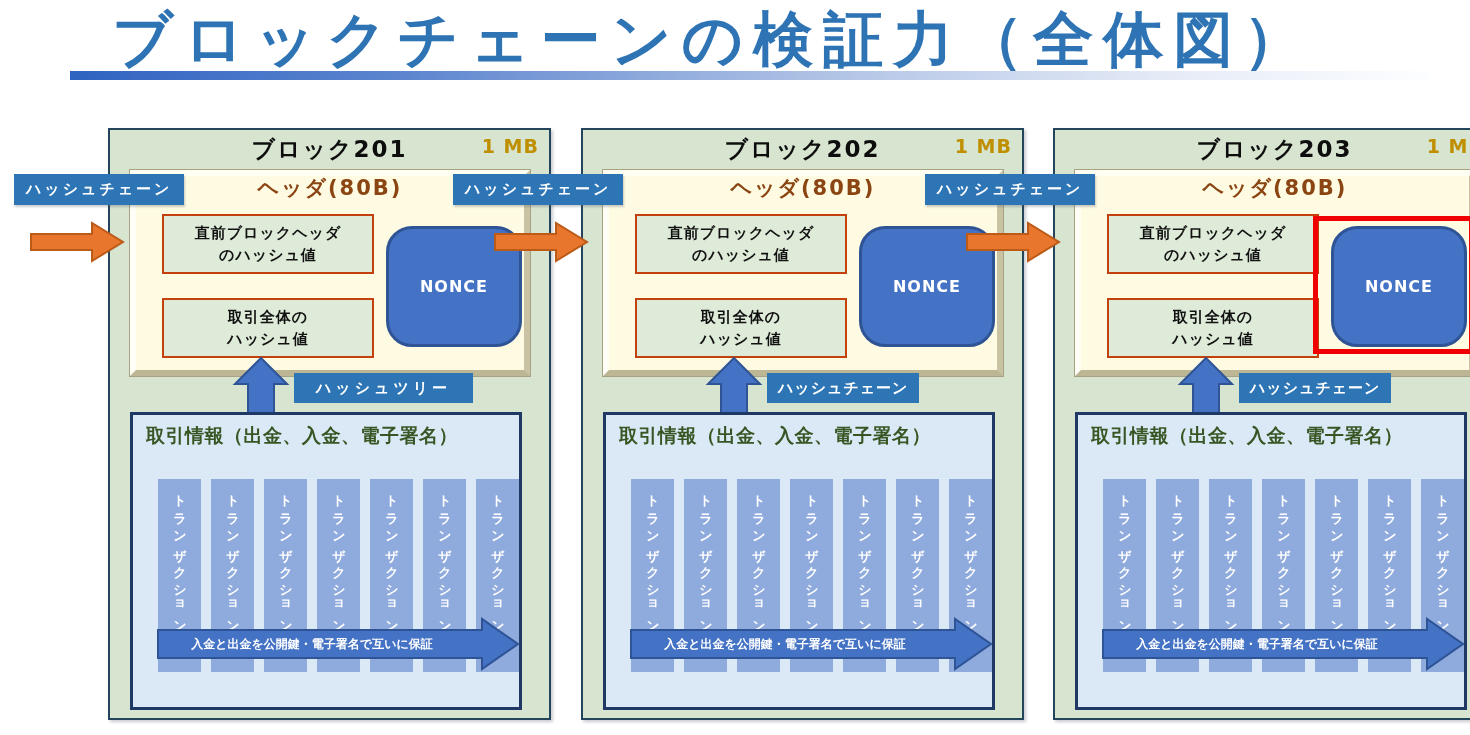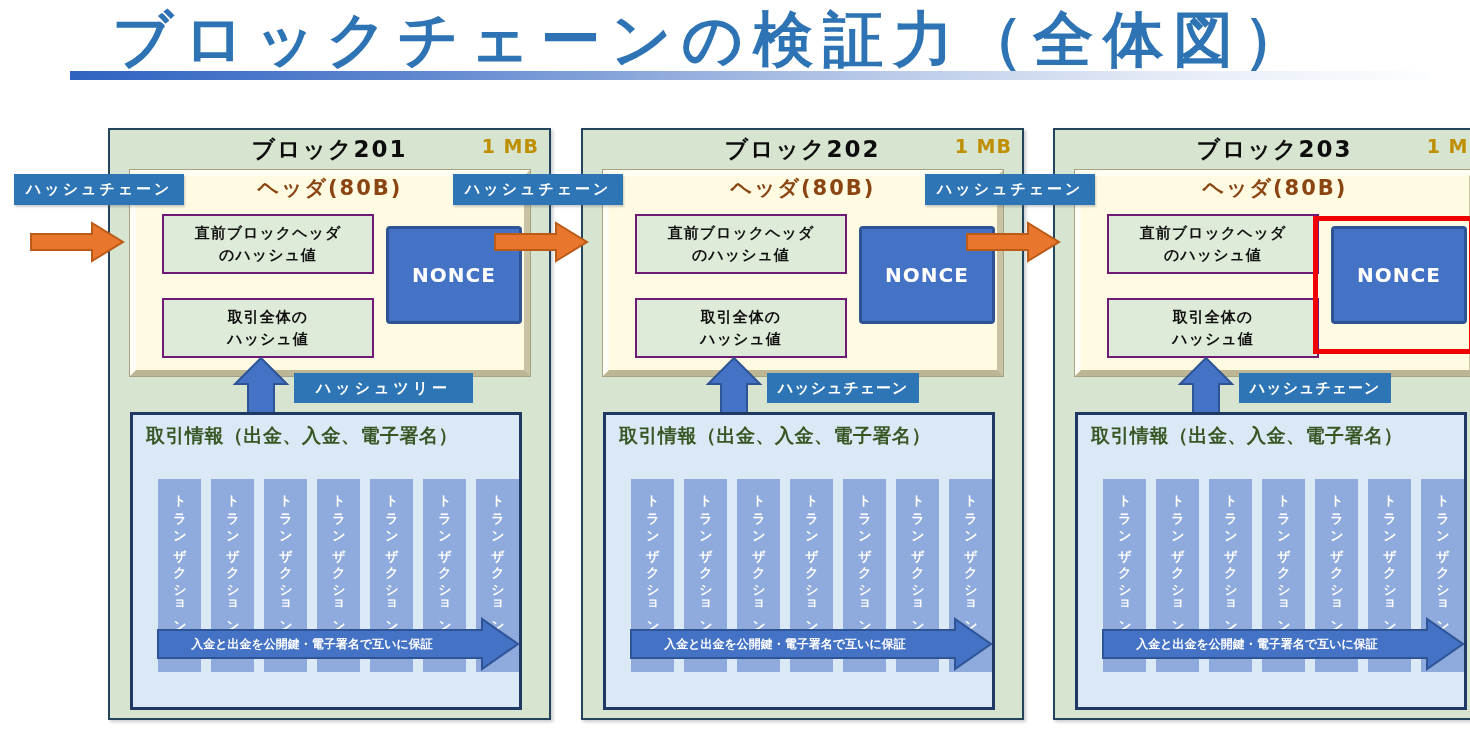--- a/index.html
+++ b/index.html
@@ -42,33 +42,33 @@
     border:6px solid; border-color:#FFFEF2 #C9C3A3 #BDB694 #FFFEF6;
     outline:1px solid #A8A284;
   }
   .header-label {
     position:absolute; left:20px; top:44px; width:400px; text-align:center;
     font-size:21px; font-weight:bold; color:#8A4512; letter-spacing:2px;
   }
 
   .hash-box {
     position:absolute; left:52px; width:212px;
-    background:#DFEBD9; border:2px solid #701a75;
+    background:#DFEBD9; border:2px solid #c2410c;
     display:flex; flex-direction:column; align-items:center; justify-content:center;
     font-size:15px; font-weight:bold; color:#111; line-height:1.5;
     letter-spacing:1px; text-align:center; white-space:nowrap;
   }
   .hash-box-prev { top:84px; height:60px; }
   .hash-box-tx   { top:168px; height:60px;justify-content:center; }
 
   .nonce-box {
-    position:absolute; left:276px; top:96px; width:136px; height:98px;
-    background:#4472C4; border:3px solid #2F5496; border-radius:4px;
+    position:absolute; left:276px; top:96px; width:136px; height:121px;
+    background:#4472C4; border:3px solid #2F5496; border-radius:26px;
     display:flex; align-items:center; justify-content:center;
-    color:#ffffff; font-size:20px; font-weight:bold; letter-spacing:1px;
+    color:#ffffff; font-size:16px; font-weight:bold; letter-spacing:1px;
   }
   .nonce-highlight {
     position:absolute; left:258px; top:86px; width:161px; height:138px;
     border:5px solid #F10000;
   }
 
   .up-arrow { position:absolute; left:122px; top:226px; }
 
   .mid-label {
     position:absolute; left:184px; top:243px; height:30px; line-height:30px;

